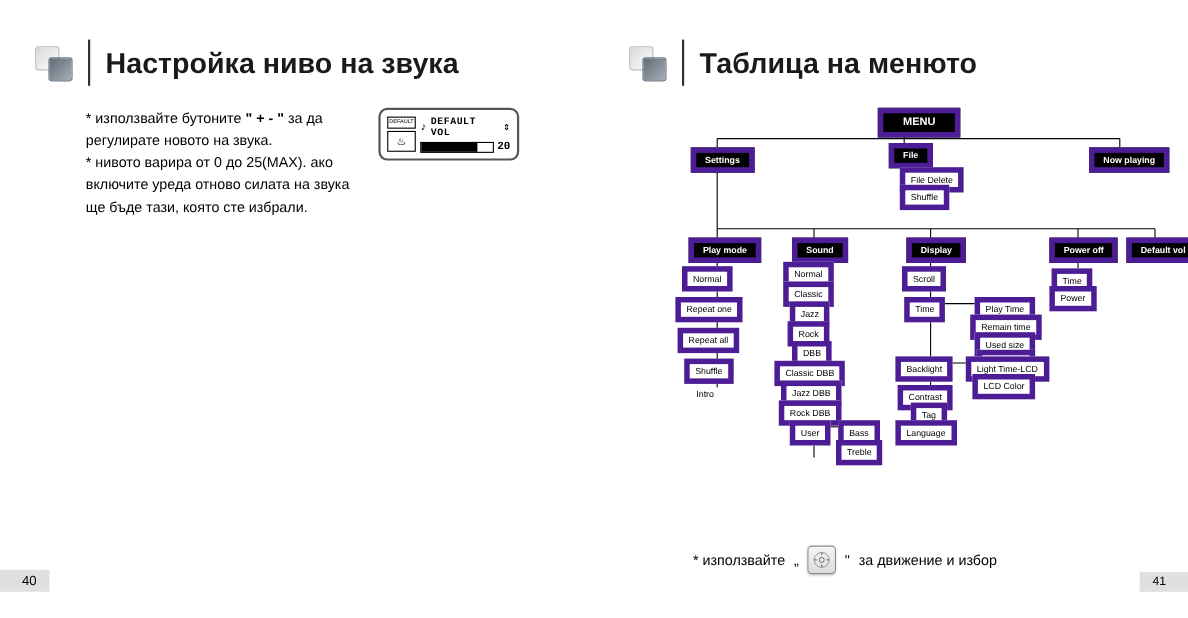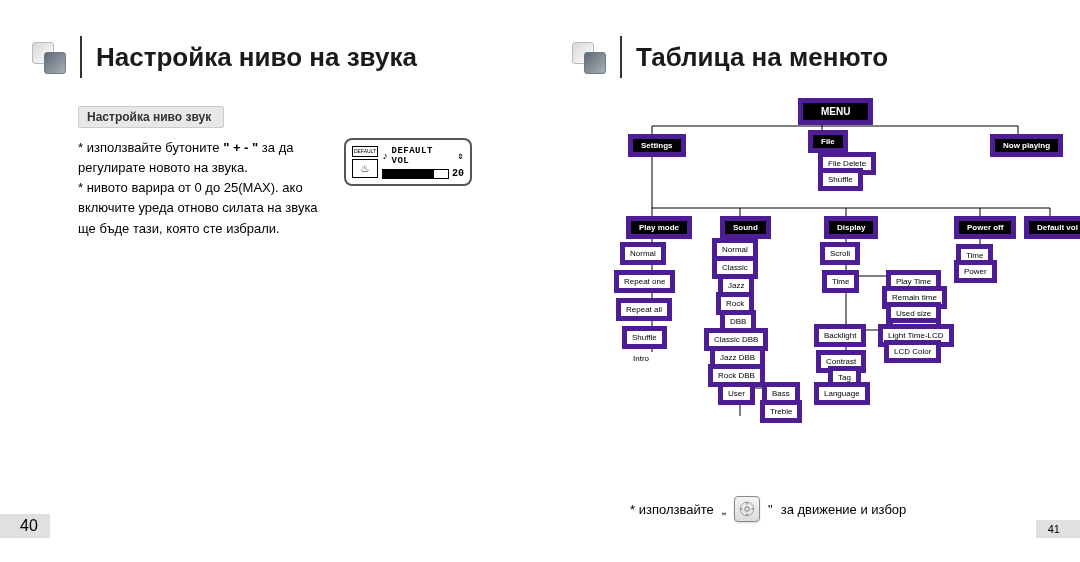--- a/index.html
+++ b/index.html
@@ -144,21 +144,21 @@
     font-family: 'Courier New', monospace;
     font-size: 10px;
     font-weight: bold;
   }
   .page-num-left {
     position: absolute;
     left: 0;
     bottom: 24px;
     background: #e0e0e0;
     padding: 3px 12px 3px 20px;
-    font-size: 16px;
+    font-size: 12px;
   }
   .page-num-right {
     position: absolute;
     right: 0;
     bottom: 24px;
     background: #e0e0e0;
     padding: 3px 20px 3px 12px;
     font-size: 11px;
   }
 
@@ -224,23 +224,20 @@
   <div class="heading-wrap">
     <div class="heading-icon">
       <div class="sq1"></div>
         <div class="sq2"></div>
     </div>
     <div class="heading-bar"></div>
     <div class="heading-title">Настройка ниво на звука</div>
   </div>
 
 
-  <div style="padding-left:48px">
-    <span class="section-label">Настройка ниво звук</span>
-  </div>
 
   <div class="left-flex">
     <div class="left-col">
       <div>
         <span>* използвайте бутоните</span>
         <strong>" + - "</strong>
         <span>за да регулирате новото на звука.</span>
       </div>
       <div>* нивото варира от 0 до 25(MAX). ако включите уреда отново силата на звука ще бъде тази, която сте избрали.</div>
     </div>

